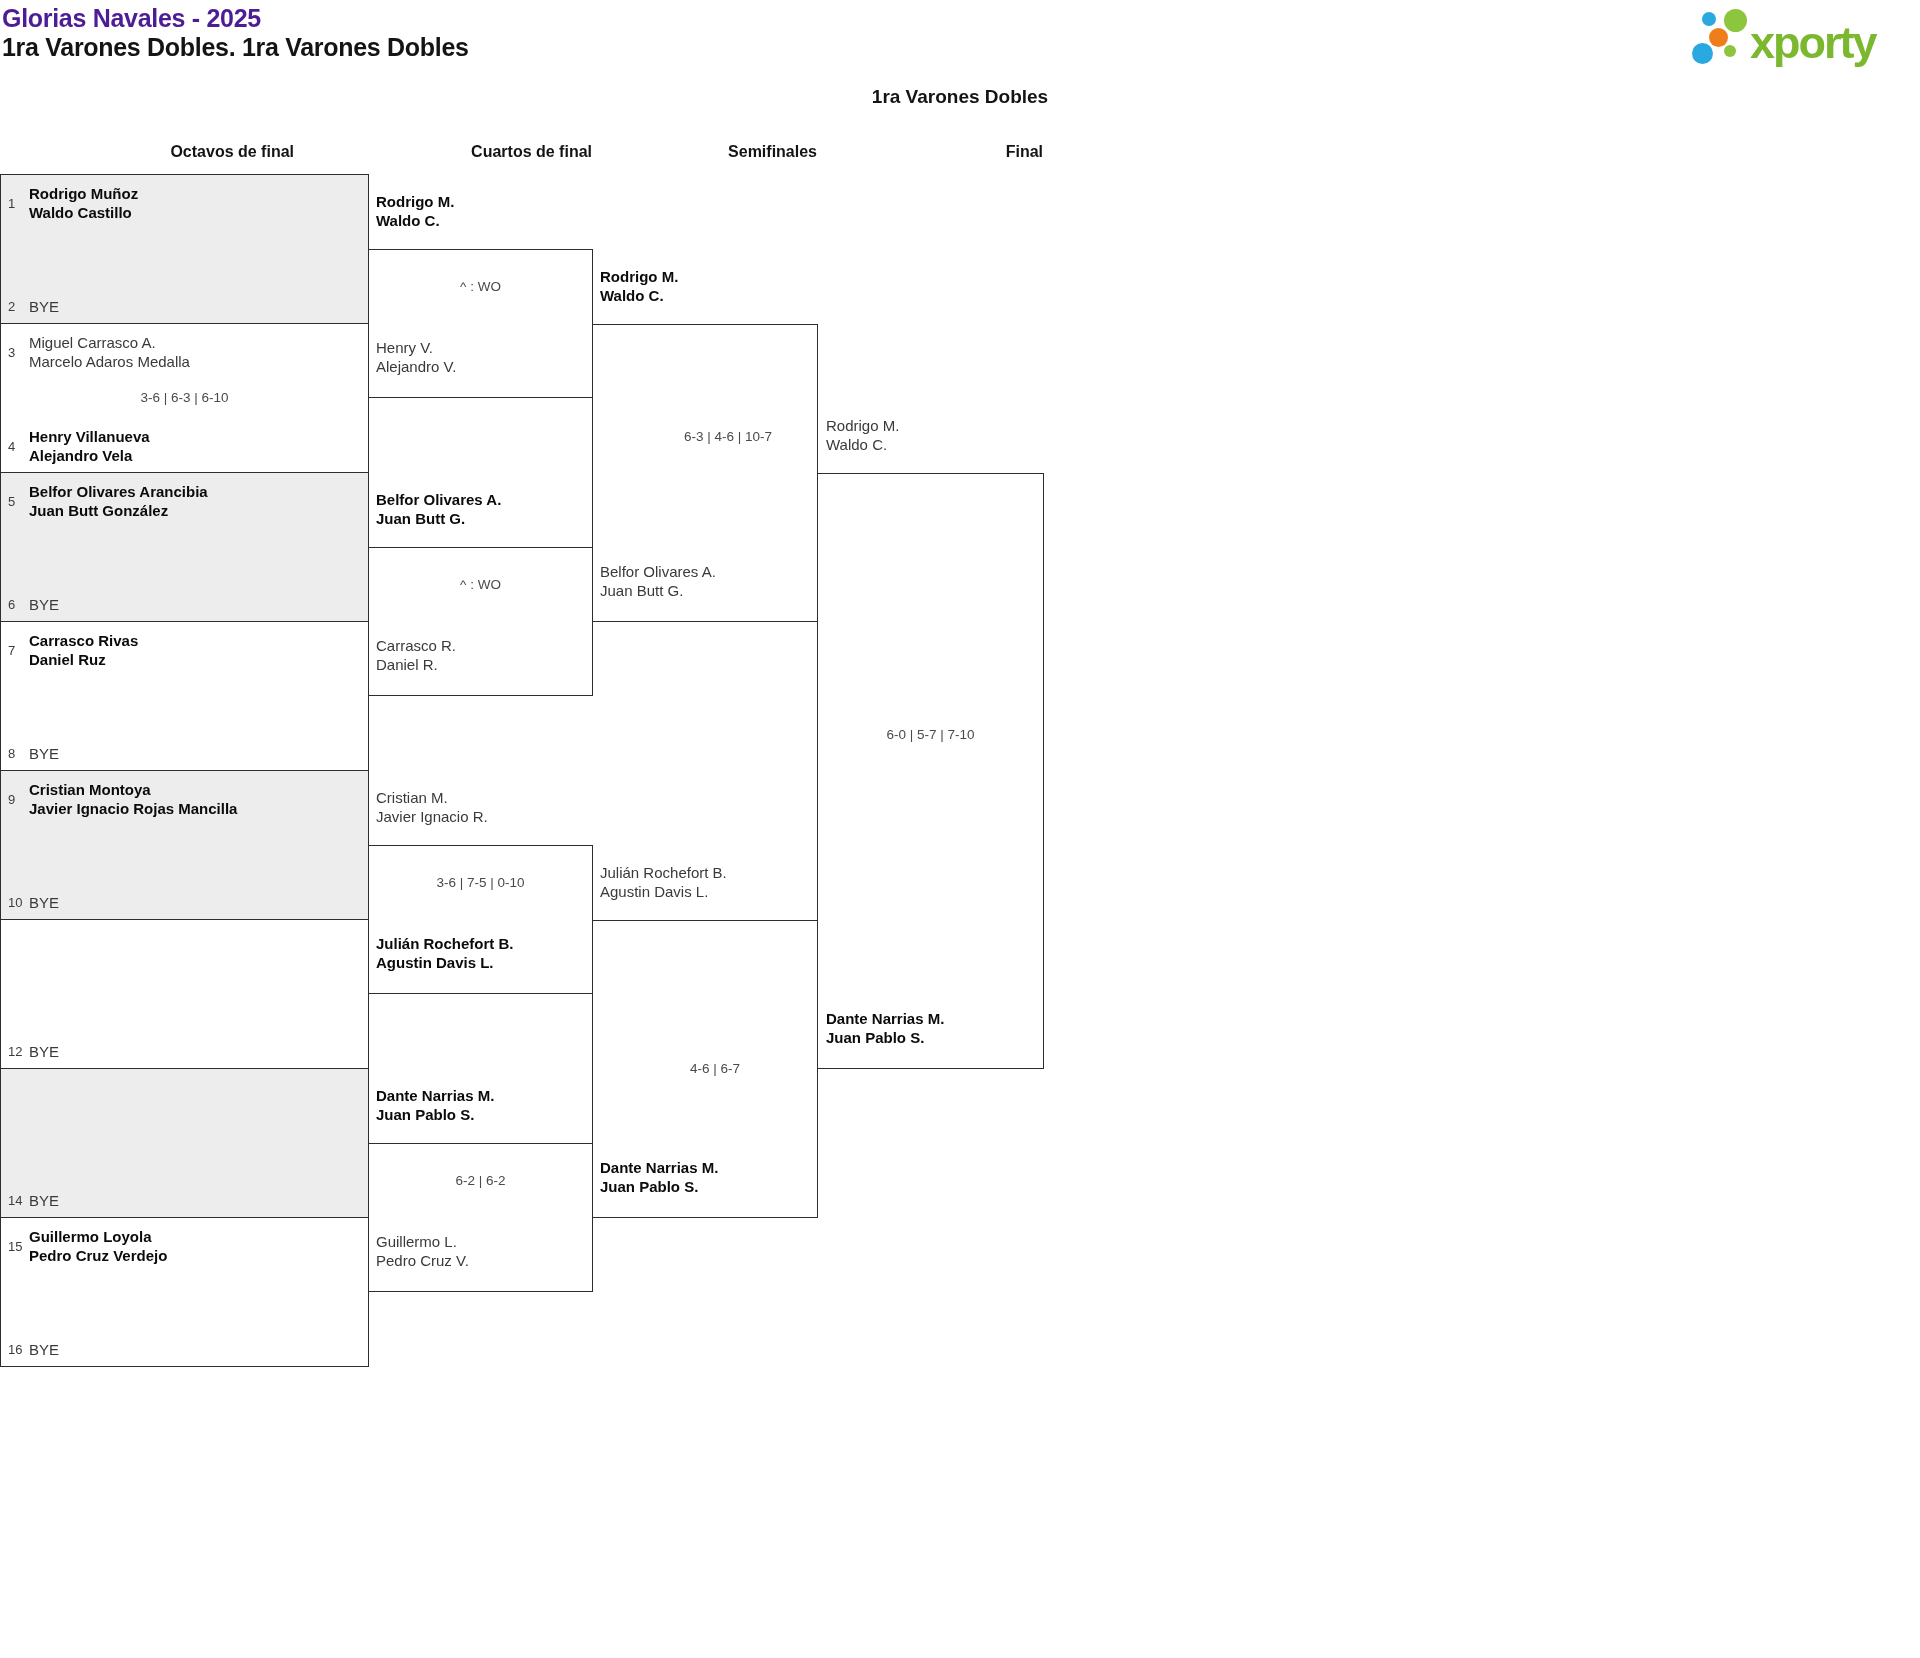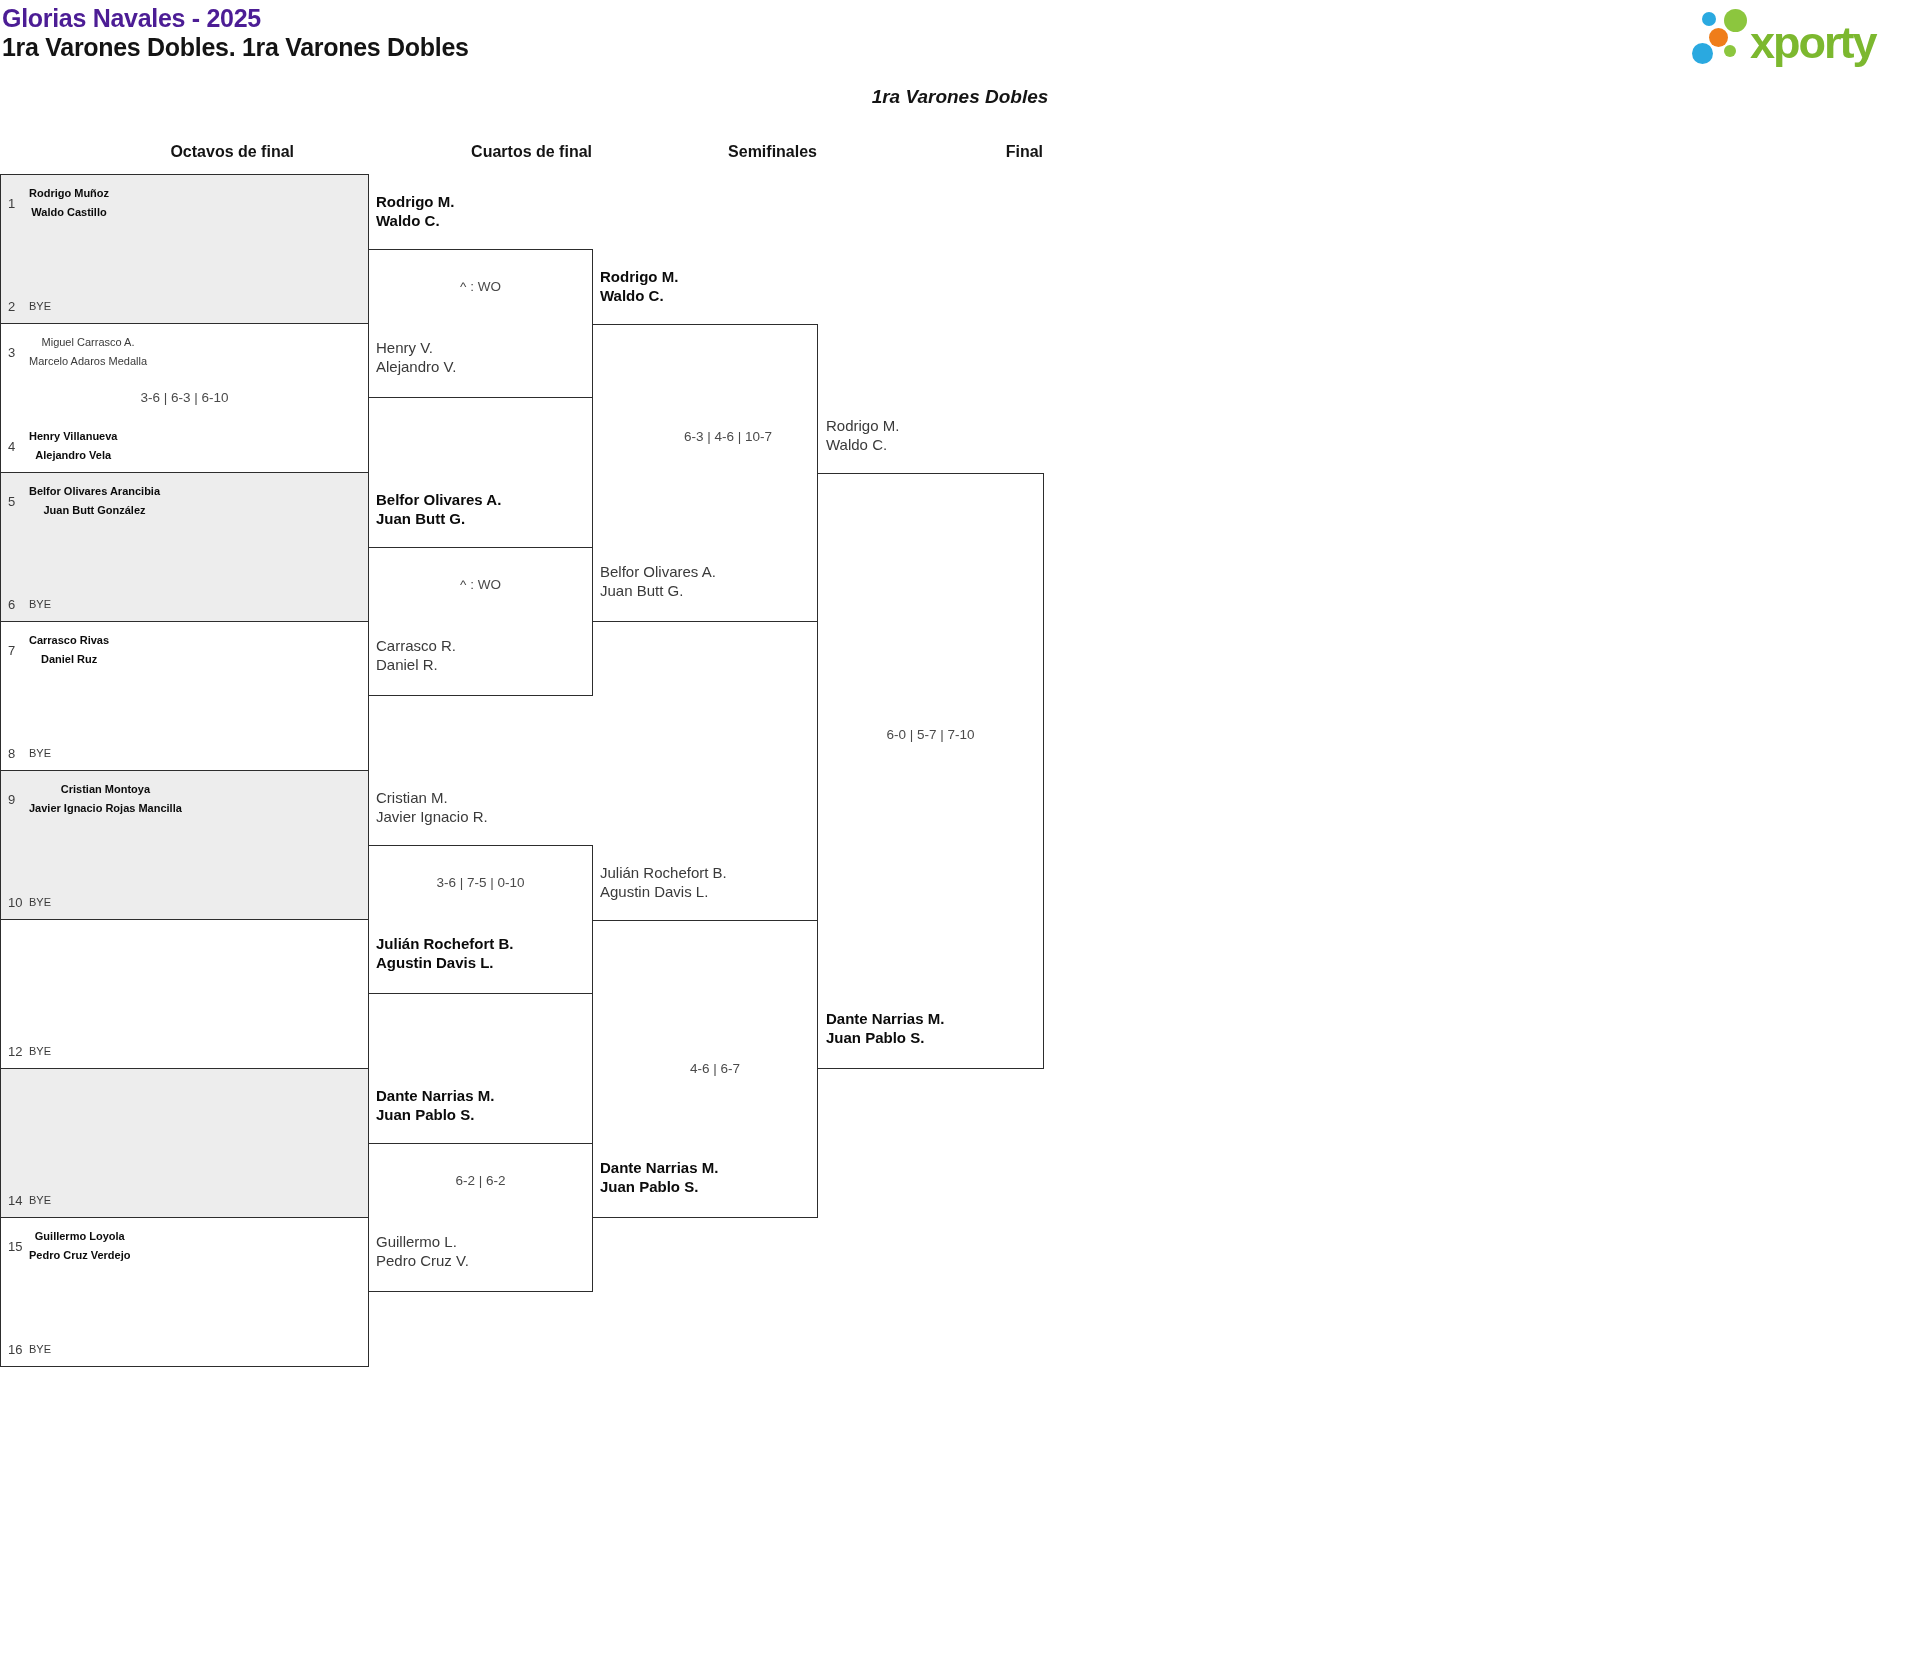--- a/index.html
+++ b/index.html
@@ -2,29 +2,29 @@
 <html><head>
 <meta charset="utf-8">
 <style>
   html,body{margin:0;padding:0;background:#fff;}
   body{width:1920px;height:1658px;position:relative;overflow:hidden;
        font-family:"Liberation Sans","DejaVu Sans",sans-serif;color:#1a1a1a;}
   .abs{position:absolute;}
   
   .title1{left:2px;top:4px;font-size:25px;font-weight:700;letter-spacing:-0.3px;color:#4c1d95;}
   .title2{left:2px;top:33px;font-size:25px;font-weight:700;letter-spacing:-0.3px;color:#141414;}
-  .btitle{left:810px;top:86px;width:300px;text-align:center;font-size:19px;font-weight:700;color:#141414;font-style:italic;}
+  .btitle{left:810px;top:86px;width:300px;text-align:center;font-size:19px;font-weight:700;color:#141414;}
   .hdr{top:143px;width:220px;text-align:right;font-size:16px;font-weight:700;color:#141414;}
   
   .obox{position:absolute;left:0;width:369px;height:150px;border:1px solid #2d2d2d;
         box-sizing:border-box;background:#fff;}
   .obox.gray{background:#ededed;}
   .entry{position:absolute;left:7px;right:4px;display:flex;align-items:center;}
   .seed{flex:0 0 21px;font-size:13px;color:#3d3d3d;}
-  .names{font-size:11px;line-height:19px;color:#3a3a3a;text-align:center;}
+  .names{font-size:15px;line-height:19px;color:#3a3a3a;}
   .names span{display:block;}
   .names span:empty{display:none;}
   .w .names, .names.w, .rteam.w{font-weight:700;color:#0b0b0b;}
   .oscore{position:absolute;left:0;right:0;top:66px;text-align:center;
           font-size:13.5px;color:#4a4a4a;}
   
   .rect{position:absolute;border:1px solid #2d2d2d;box-sizing:border-box;background:transparent;}
   .rteam{position:absolute;font-size:15px;line-height:19px;color:#3a3a3a;width:212px;}
   .rteam span{display:block;}
   .bscore{position:absolute;text-align:center;font-size:13.5px;color:#4a4a4a;line-height:18px;}

